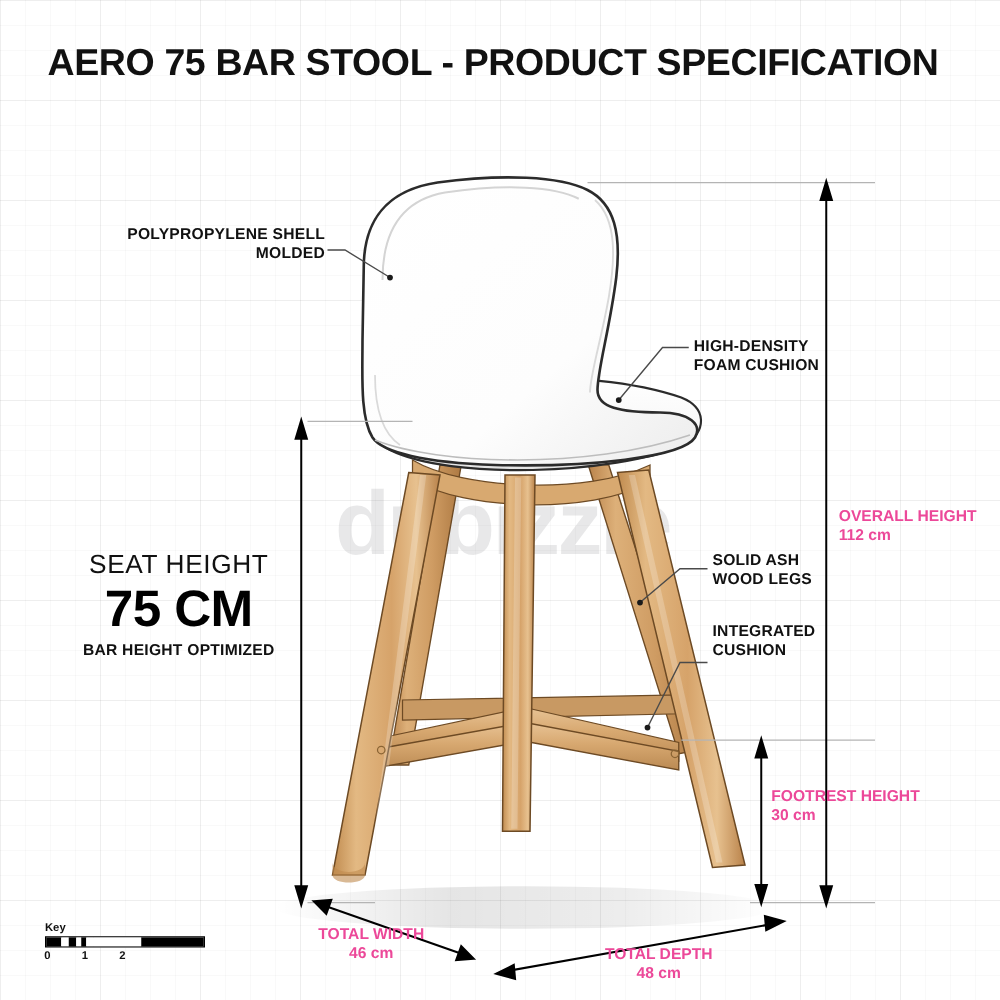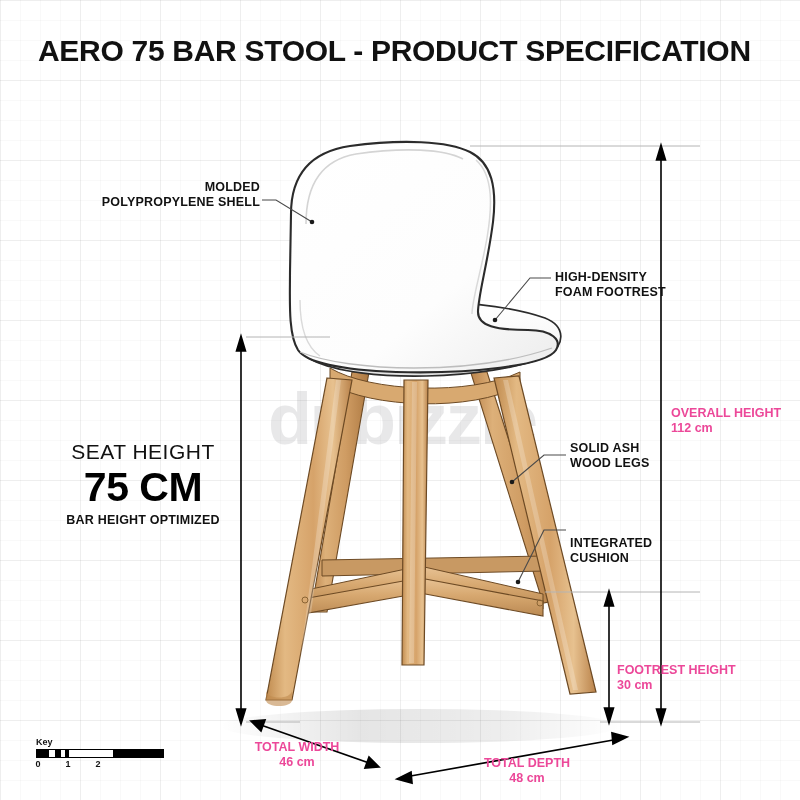--- a/index.html
+++ b/index.html
@@ -248,45 +248,45 @@
     </g>
 
     <g stroke="#000" stroke-width="1.7" fill="#000">
       <line x1="405" y1="777" x2="619" y2="739"></line>
       <polygon points="397,779 411,772 412,783"></polygon>
       <polygon points="627,737 613,744 612,733"></polygon>
     </g>
   </svg>
 
   <div class="anno r" style="left:30px;top:180px;width:230px;">
+    <div>POLYPROPYLENE SHELL</div>
     <div>MOLDED</div>
-    <div>POLYPROPYLENE SHELL</div>
   </div>
 
   <div class="anno l" style="left:555px;top:270px;">
     <div>HIGH-DENSITY</div>
-    <div>FOAM FOOTREST</div>
+    <div>FOAM CUSHION</div>
   </div>
 
   <div class="anno l" style="left:570px;top:441px;">
     <div>SOLID ASH</div>
     <div>WOOD LEGS</div>
   </div>
 
-  <div class="anno l" style="left:570px;top:536px;">
+  <div class="anno l" style="left:570px;top:498px;">
     <div>INTEGRATED</div>
     <div>CUSHION</div>
   </div>
 
   <div class="dim" style="left:671px;top:406px;">
     <div>OVERALL HEIGHT</div>
     <div class="val">112 cm</div>
   </div>
 
-  <div class="dim" style="left:617px;top:663px;">
+  <div class="dim" style="left:617px;top:630px;">
     <div>FOOTREST HEIGHT</div>
     <div class="val">30 cm</div>
   </div>
 
   <div class="dim" style="left:232px;top:740px;width:130px;text-align:center;">
     <div>TOTAL WIDTH</div>
     <div class="val">46 cm</div>
   </div>
 
   <div class="dim" style="left:457px;top:756px;width:140px;text-align:center;">

